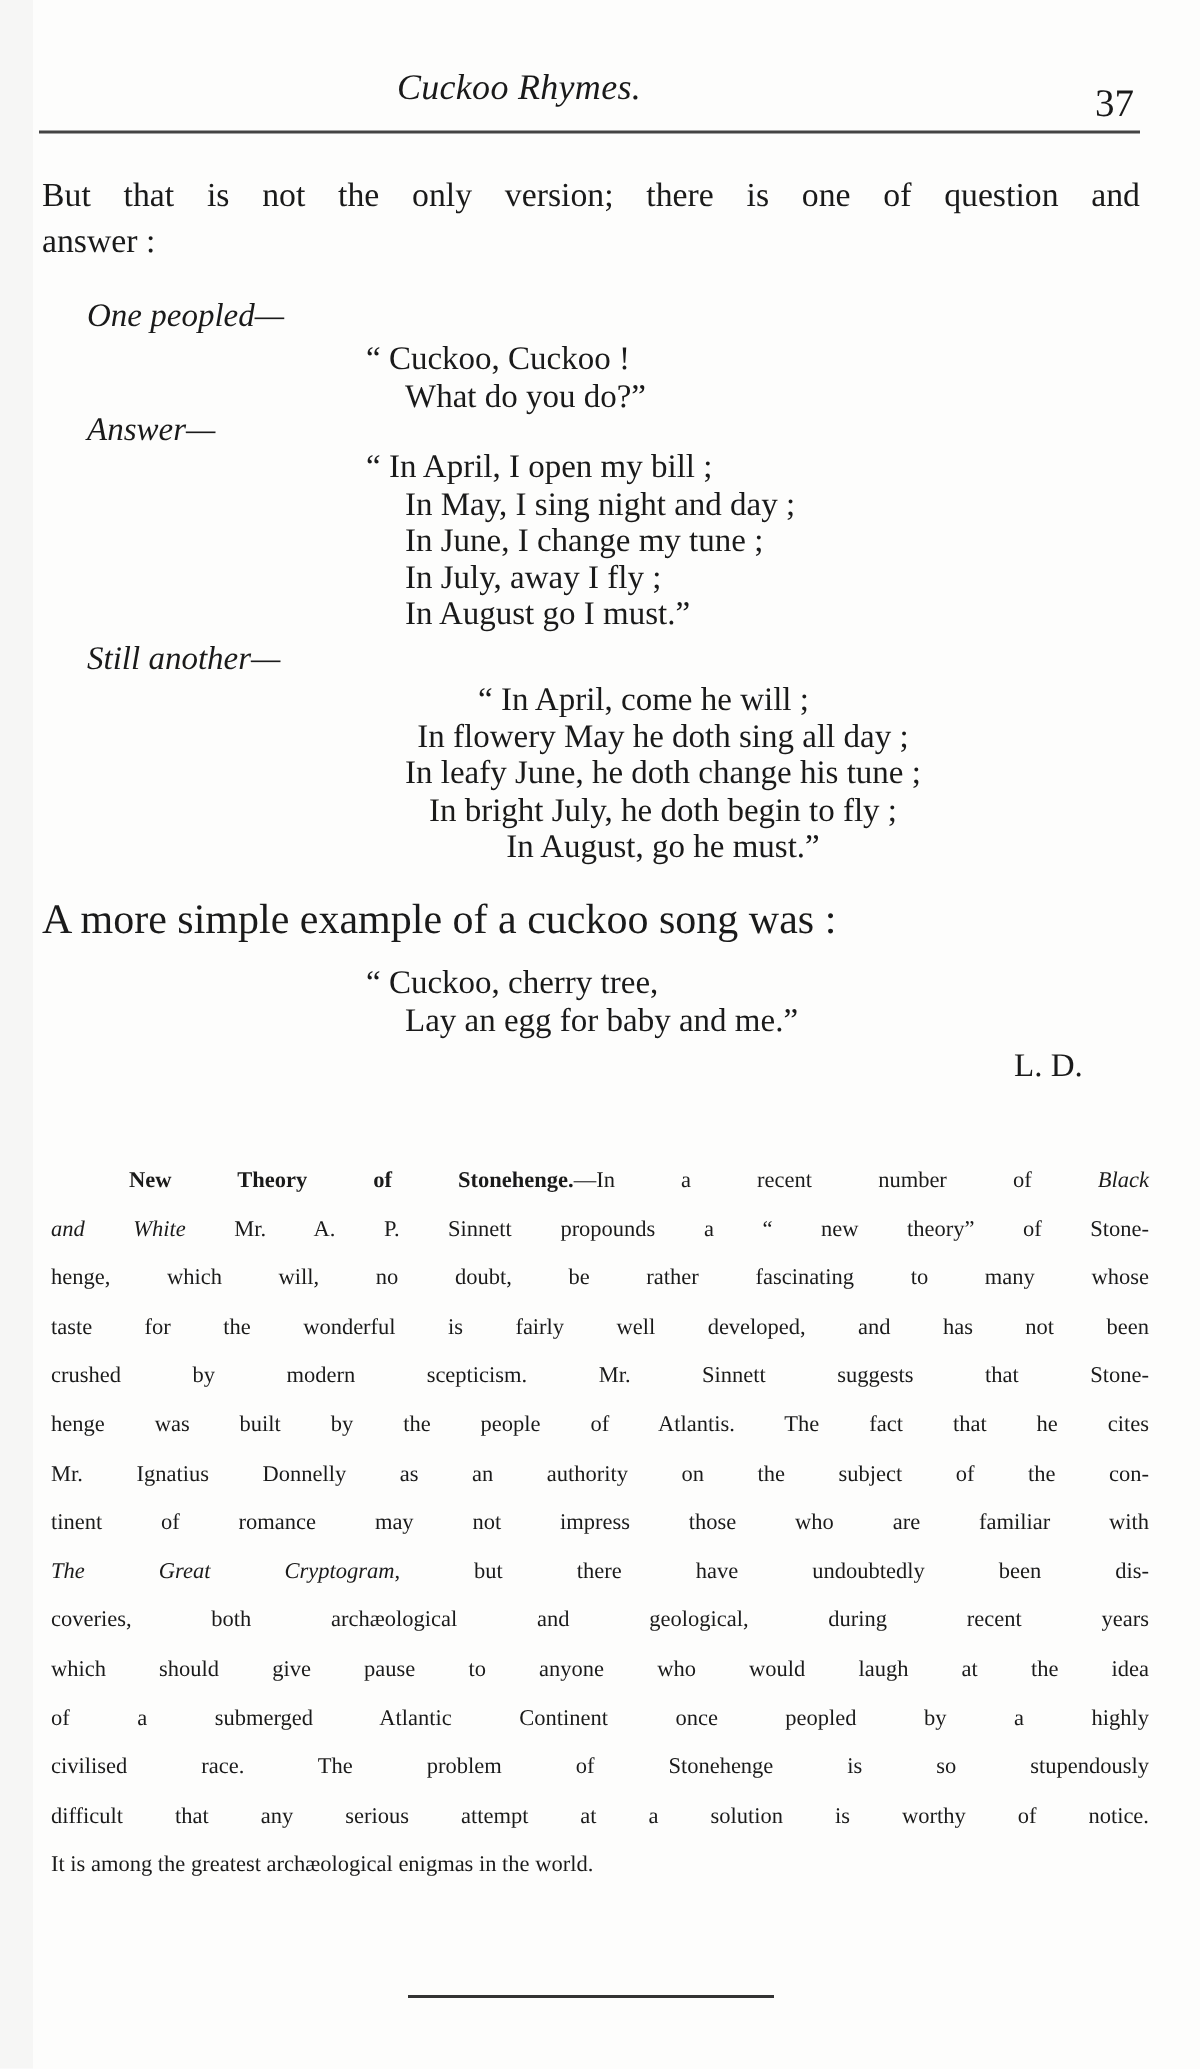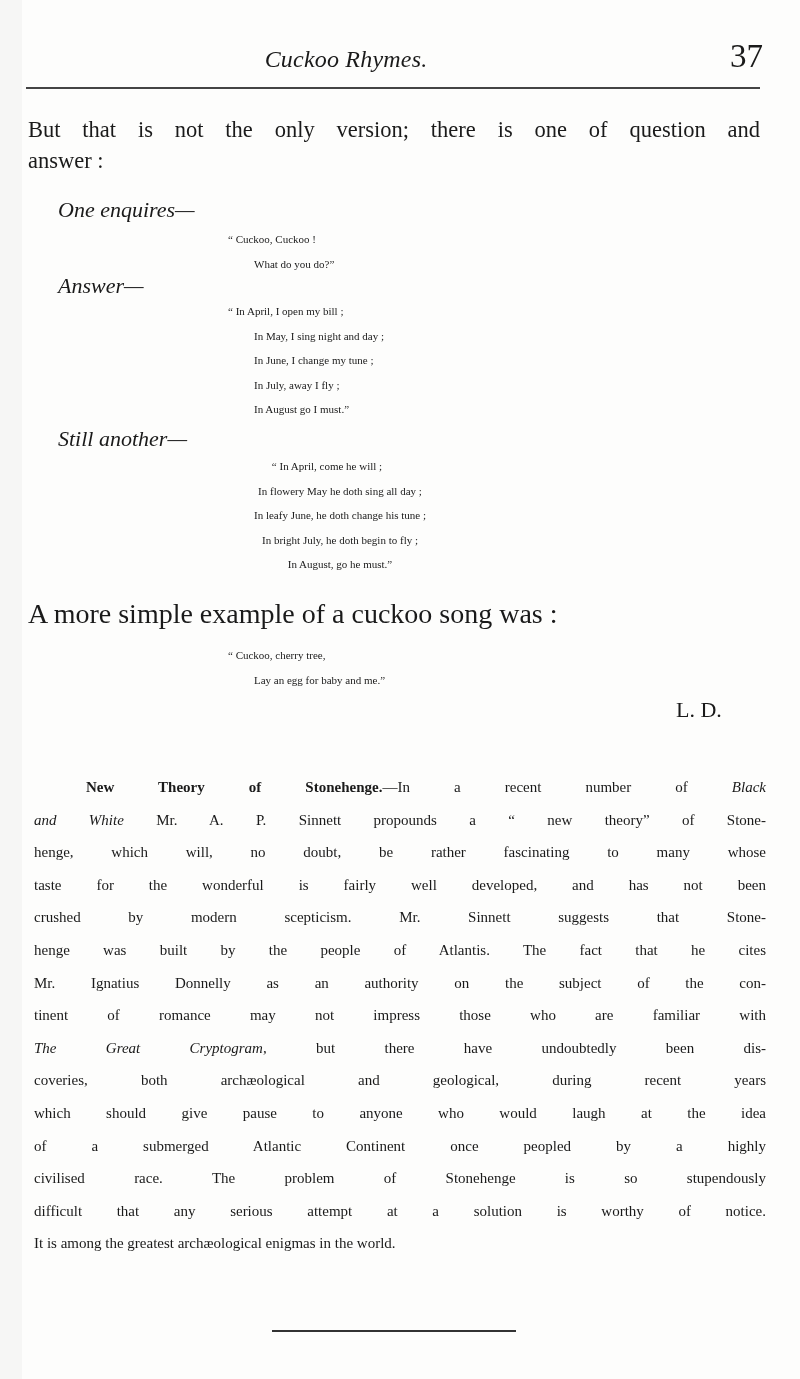--- a/index.html
+++ b/index.html
@@ -9,30 +9,30 @@
     font-family: "Liberation Serif", "DejaVu Serif", serif;
     color: #1a1a1a;
     position: relative;
   }
   .page { position: absolute; inset: 0; }
   .edge { position: absolute; left: 0; top: 0; width: 22px; height: 1379px; background: #f6f6f5; }
   .header-title {
     position: absolute; top: 46px; left: 0; width: 692px; text-align: center;
     font-style: italic; font-size: 24px; letter-spacing: 0.2px;
   }
-  .page-number { position: absolute; top: 38px; left: 730px; font-size: 33px; }
+  .page-number { position: absolute; top: 54px; left: 730px; font-size: 26px; }
   .header-rule { position: absolute; top: 87px; left: 26px; width: 734px; height: 1.5px; background: #444; }
   .para {
     position: absolute; left: 28px; width: 732px; font-size: 22.5px; line-height: 31px;
     text-align: justify;
   }
   .line { display: block; white-space: nowrap; }
   .justify { text-align: justify; text-align-last: justify; }
   .label { position: absolute; left: 58px; font-style: italic; font-size: 22px; }
-  .verse { position: absolute; left: 228px; font-size: 11px; line-height: 24.5px; }
+  .verse { position: absolute; left: 244px; font-size: 22px; line-height: 24.5px; }
   .verse .line.indent { padding-left: 26px; }
   .sig { position: absolute; left: 676px; top: 697px; font-size: 22px; }
   .body2 {
     position: absolute; left: 34px; width: 732px; top: 771px;
     font-size: 15px; line-height: 32.6px;
   }
   .bold { font-weight: bold; }
   .it { font-style: italic; }
   .foot-rule { position: absolute; top: 1330px; left: 272px; width: 244px; height: 1.5px; background: #333; }
 </style>
@@ -44,21 +44,21 @@
 
   <div class="header-title">Cuckoo Rhymes.</div>
   <div class="page-number">37</div>
   <div class="header-rule"></div>
 
   <div class="para" style="top:114px;">
     <span class="line justify">But that is not the only version; there is one of question and</span>
     <span class="line">answer :</span>
   </div>
 
-  <div class="label" style="top:197px;">One enquires—</div>
+  <div class="label" style="top:197px;">One peopled—</div>
   <div class="verse" style="top:227px;">
     <span class="line">“ Cuckoo, Cuckoo !</span>
     <span class="line indent">What do you do?”</span>
   </div>
 
   <div class="label" style="top:273px;">Answer—</div>
   <div class="verse" style="top:299px;">
     <span class="line">“ In April, I open my bill ;</span>
     <span class="line indent">In May, I sing night and day ;</span>
     <span class="line indent">In June, I change my tune ;</span>

